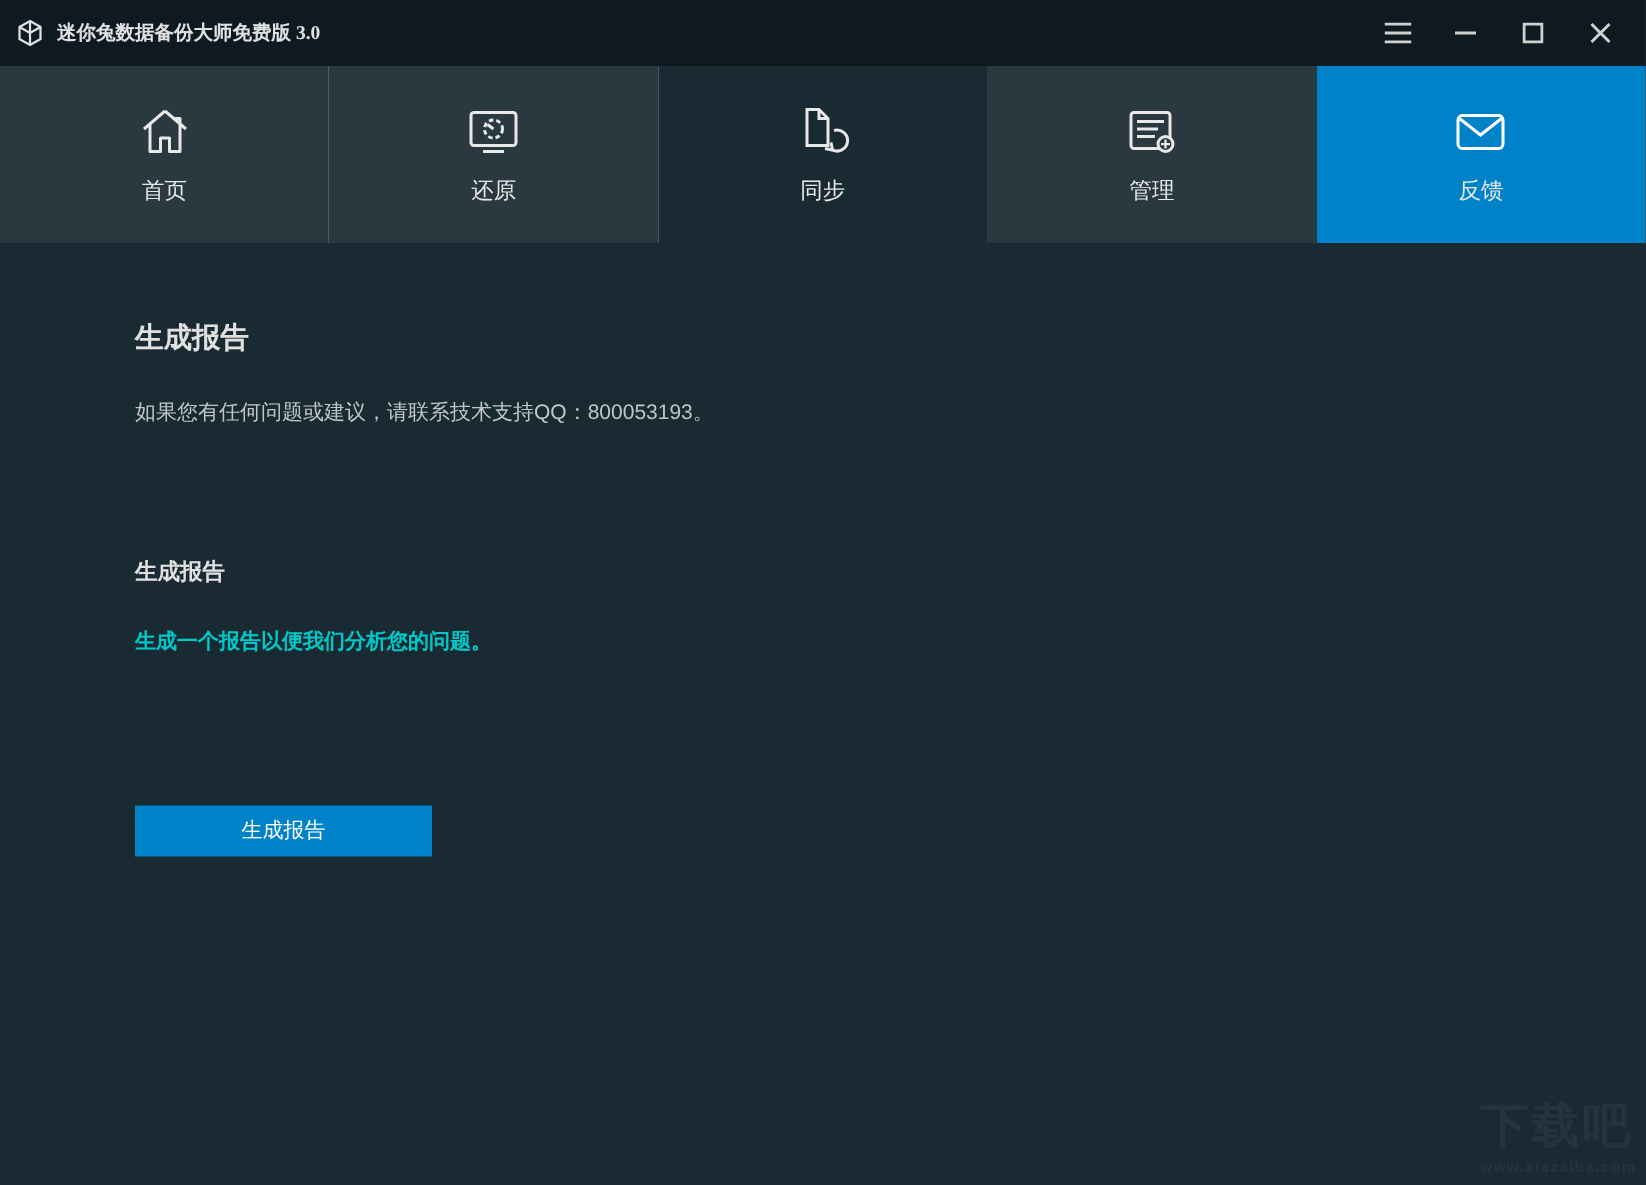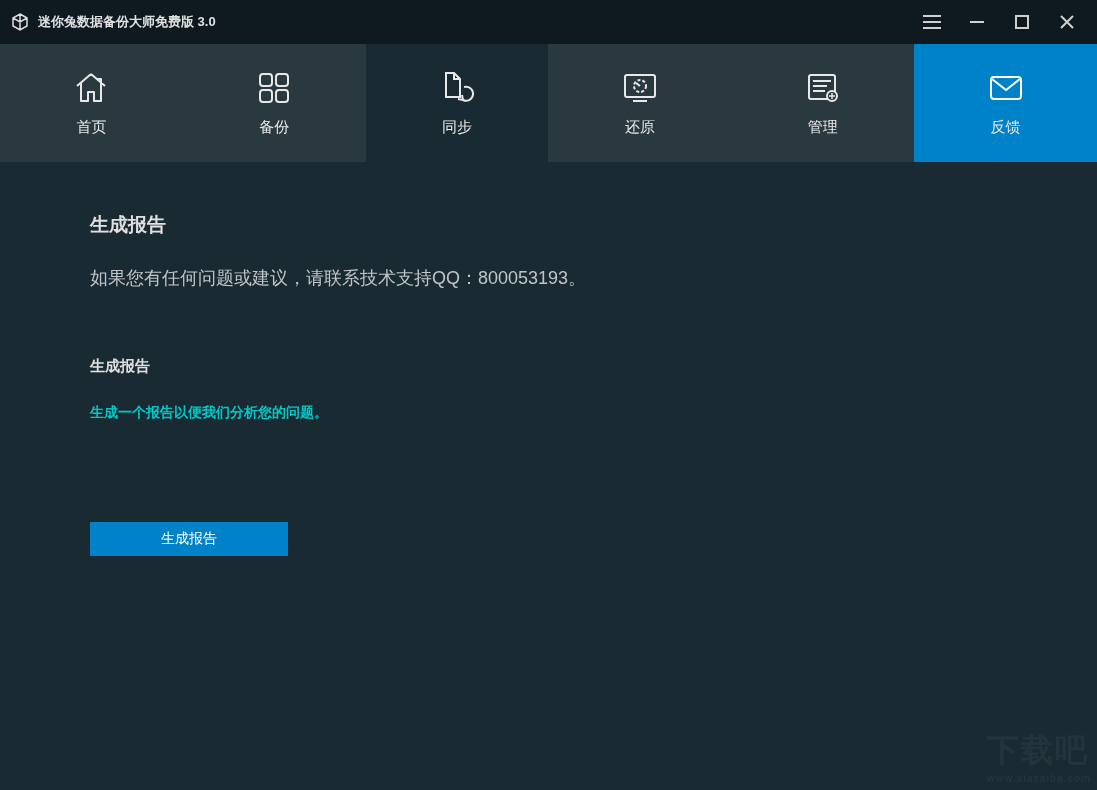--- a/index.html
+++ b/index.html
@@ -28,20 +28,21 @@
       width: 20px;
       height: 20px;
       display: flex;
       align-items: center;
       justify-content: center;
     }
     .app-title {
       color: #e0e0e0;
       font-size: 13px;
       font-weight: bold;
+      font-family: Liberation Serif, serif;
     }
     .titlebar-right {
       display: flex;
       align-items: center;
       gap: 25px;
     }
     .win-ctrl {
       color: #d0d0d0;
       cursor: pointer;
       display: flex;
@@ -86,23 +87,23 @@
     .content {
       padding: 50px 90px;
       color: #e0e0e0;
     }
     .section-heading {
       font-size: 19px;
       font-weight: bold;
       margin-bottom: 28px;
     }
     .desc-text {
-      font-size: 18px;
+      font-size: 14px;
       color: #c0c5c7;
-      margin-bottom: 67px;
+      margin-bottom: 88px;
     }
     .sub-heading {
       font-size: 15px;
       font-weight: bold;
       margin-bottom: 28px;
     }
     .link-text {
       font-size: 14px;
       color: #00c8c8;
       font-weight: bold;
@@ -179,48 +180,37 @@
   <div class="nav-tab">
     <div class="nav-tab-icon">
       <svg width="36" height="36" viewBox="0 0 36 36">
           <path d="M18 4 L32 16 M18 4 L4 16 M8 13 L8 31 L15 31 L15 22 L21 22 L21 31 L28 31 L28 13 M24 9 L28 9 L28 13" stroke="#e8e8e8" stroke-width="2" fill="none" stroke-linejoin="round"></path>
         </svg>
     </div>
     <div class="nav-tab-label">首页</div>
   </div>
   <div class="nav-tab">
     <div class="nav-tab-icon">
-      <svg width="34" height="34" viewBox="0 0 34 34">
-          <rect x="3" y="3" width="12" height="12" rx="3" stroke="#e8e8e8" stroke-width="2" fill="none"></rect>
-          <rect x="19" y="3" width="12" height="12" rx="3" stroke="#e8e8e8" stroke-width="2" fill="none"></rect>
-          <rect x="3" y="19" width="12" height="12" rx="3" stroke="#e8e8e8" stroke-width="2" fill="none"></rect>
-          <rect x="19" y="19" width="12" height="12" rx="3" stroke="#e8e8e8" stroke-width="2" fill="none"></rect>
-        </svg>
-    </div>
-    <div class="nav-tab-label">备份</div>
-  </div>
-  <div class="nav-tab dark">
-    <div class="nav-tab-icon">
-      <svg width="34" height="38" viewBox="0 0 34 38">
-          <path d="M6 4 L6 28 L20 28 L20 10 L14 4 Z M14 4 L14 10 L20 10" stroke="#e8e8e8" stroke-width="2" fill="none"></path>
-          <path d="M24 18 A7 7 0 1 1 23 31 M18 30 L23 31 L22 26" stroke="#e8e8e8" stroke-width="2" fill="none"></path>
-        </svg>
-    </div>
-    <div class="nav-tab-label">同步</div>
-  </div>
-  <div class="nav-tab">
-    <div class="nav-tab-icon">
       <svg width="38" height="34" viewBox="0 0 38 34">
           <rect x="4" y="4" width="30" height="22" rx="2" stroke="#e8e8e8" stroke-width="2" fill="none"></rect>
           <circle cx="19" cy="15" r="6" stroke="#e8e8e8" stroke-width="2" fill="none" stroke-dasharray="3 2"></circle>
           <path d="M19 15 L15 12" stroke="#e8e8e8" stroke-width="2"></path>
           <path d="M12 30 L26 30" stroke="#e8e8e8" stroke-width="2"></path>
         </svg>
     </div>
     <div class="nav-tab-label">还原</div>
+  </div>
+  <div class="nav-tab dark">
+    <div class="nav-tab-icon">
+      <svg width="34" height="38" viewBox="0 0 34 38">
+          <path d="M6 4 L6 28 L20 28 L20 10 L14 4 Z M14 4 L14 10 L20 10" stroke="#e8e8e8" stroke-width="2" fill="none"></path>
+          <path d="M24 18 A7 7 0 1 1 23 31 M18 30 L23 31 L22 26" stroke="#e8e8e8" stroke-width="2" fill="none"></path>
+        </svg>
+    </div>
+    <div class="nav-tab-label">同步</div>
   </div>
   <div class="nav-tab">
     <div class="nav-tab-icon">
       <svg width="36" height="34" viewBox="0 0 36 34">
           <rect x="4" y="4" width="26" height="24" rx="2" stroke="#e8e8e8" stroke-width="2" fill="none"></rect>
           <path d="M8 10 H26 M8 15 H22 M8 20 H20" stroke="#e8e8e8" stroke-width="2"></path>
           <circle cx="27" cy="25" r="5" stroke="#e8e8e8" stroke-width="2" fill="#2a3940"></circle>
           <path d="M27 22 L27 28 M24 25 L30 25" stroke="#e8e8e8" stroke-width="1.5"></path>
         </svg>
     </div>

